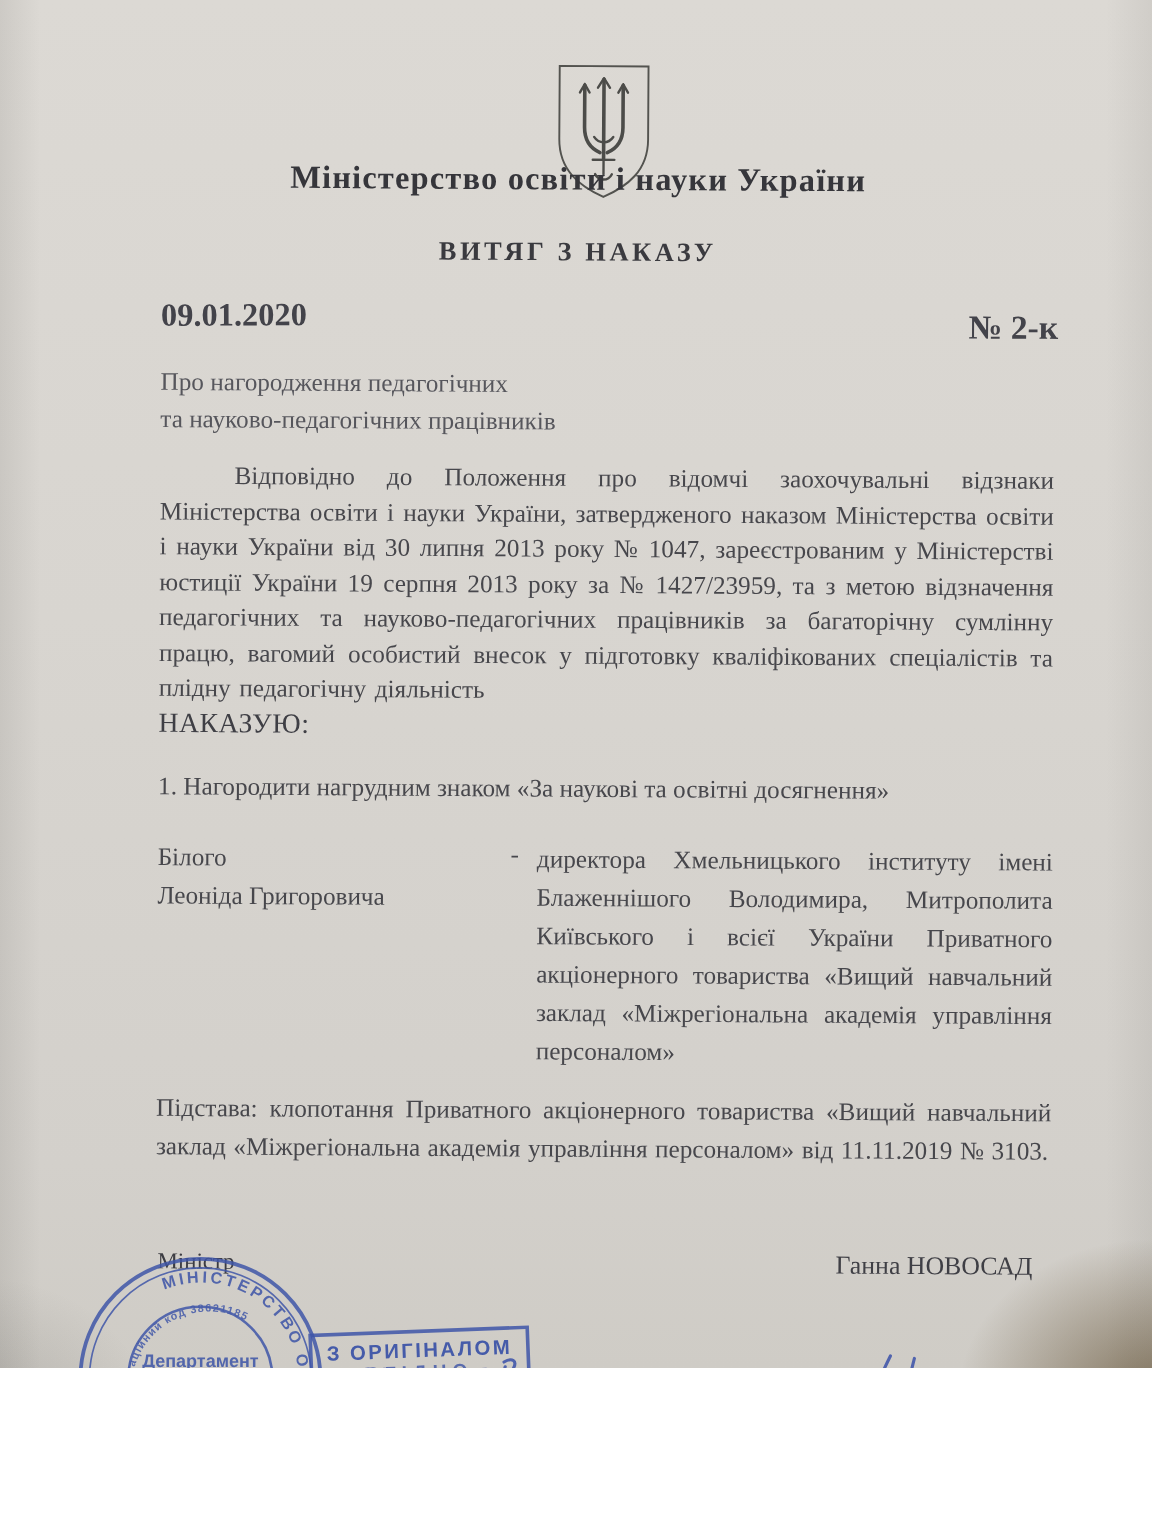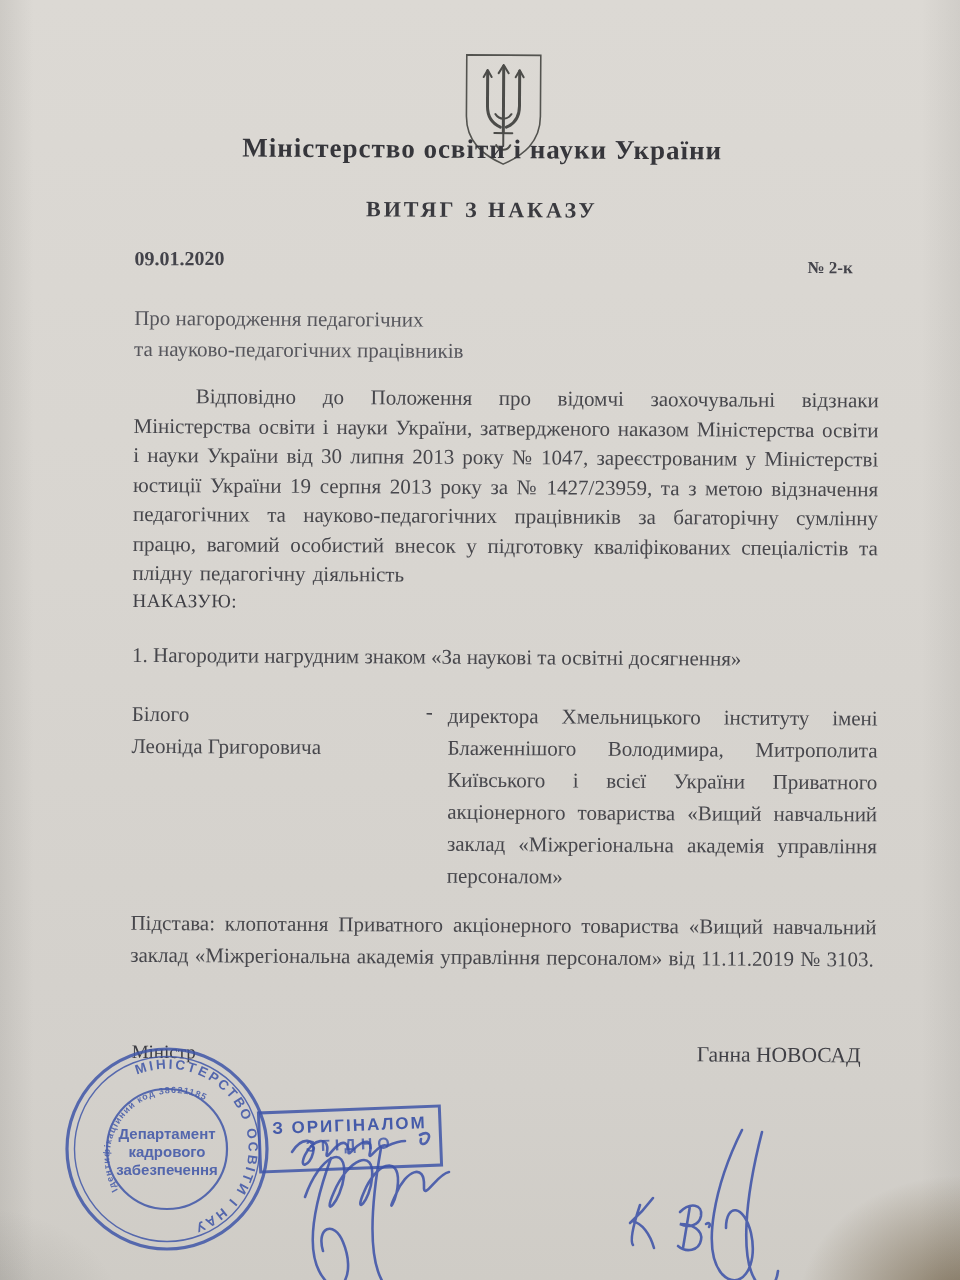--- a/index.html
+++ b/index.html
@@ -1,38 +1,38 @@
 <!DOCTYPE html>
 <html><head>
 <meta charset="utf-8">
 <style>
   html,body{margin:0;padding:0;}
   body{width:960px;height:1280px;overflow:hidden;
        font-family:"Liberation Serif", serif;}
-  .photo{position:relative;width:960px;height:1280px;overflow:hidden;
+  .photo{position:relative;width:960px;height:1140px;overflow:hidden;
     background:
       radial-gradient(260px 210px at 100% 102%, rgba(84,64,32,0.62), rgba(84,64,32,0) 62%),
       radial-gradient(220px 170px at -2% 103%, rgba(50,48,44,0.16), rgba(50,48,44,0) 65%),
       linear-gradient(90deg, rgba(70,68,64,0.10) 0%, rgba(70,68,64,0) 3.5%),
       linear-gradient(90deg, rgba(70,68,64,0) 96%, rgba(70,68,64,0.08) 100%),
       linear-gradient(180deg, #dcd9d4 0%, #d8d5d0 45%, #d3d0cb 85%, #cfccc6 100%);
   }
   .doc{position:absolute;inset:0;transform:rotate(0.35deg);transform-origin:50% 40%;color:#45454a;}
 
   .emblem{position:absolute;left:455px;top:50px;width:92px;height:120px;}
   .ministry{position:absolute;left:0;top:134px;width:100%;text-align:center;
     font-size:27px;font-weight:bold;letter-spacing:1px;color:#36363b;}
   .doctype{position:absolute;left:0;top:197px;width:100%;text-align:center;
     font-size:22px;font-weight:bold;letter-spacing:3px;color:#3a3a3f;}
-  .date{position:absolute;left:133px;top:249px;font-size:20px;font-weight:bold;color:#43434a;transform:rotate(-0.6deg);}
-  .number{position:absolute;left:806px;top:256px;font-size:17px;font-weight:bold;color:#43434a;}
+  .date{position:absolute;left:133px;top:249px;font-size:27px;font-weight:bold;color:#43434a;transform:rotate(-0.6deg);}
+  .number{position:absolute;left:806px;top:256px;font-size:28px;font-weight:bold;color:#43434a;}
   .subject{position:absolute;left:133px;top:305px;width:480px;font-size:21px;line-height:31px;color:#56565c;}
   .bodytext{position:absolute;left:133px;top:384px;width:745px;font-size:21px;line-height:29.5px;
     text-align:justify;text-indent:62px;word-spacing:2px;color:#47474c;}
-  .orderword{position:absolute;left:133px;top:592px;font-size:19px;letter-spacing:0.5px;color:#3f3f45;}
+  .orderword{position:absolute;left:133px;top:592px;font-size:23px;letter-spacing:0.5px;color:#3f3f45;}
   .item1{position:absolute;left:133px;top:645px;width:760px;font-size:21px;color:#47474c;}
   .names{position:absolute;left:133px;top:700px;width:290px;font-size:21px;line-height:32px;color:#47474c;}
   .dash{position:absolute;left:427px;top:700px;font-size:21px;color:#47474c;}
   .position{position:absolute;left:449px;top:700px;width:430px;font-size:21px;line-height:32px;
     text-align:justify;color:#47474c;}
   .basis{position:absolute;left:133px;top:910px;width:746px;font-size:21px;line-height:31.5px;
     text-align:justify;word-spacing:1px;color:#47474c;}
   .signer-title{position:absolute;left:135px;top:1043px;font-size:19px;color:#3c3c42;z-index:1;}
   .signer-name{position:absolute;left:700px;top:1041px;width:200px;font-size:21.5px;color:#3f3f45;}
 

